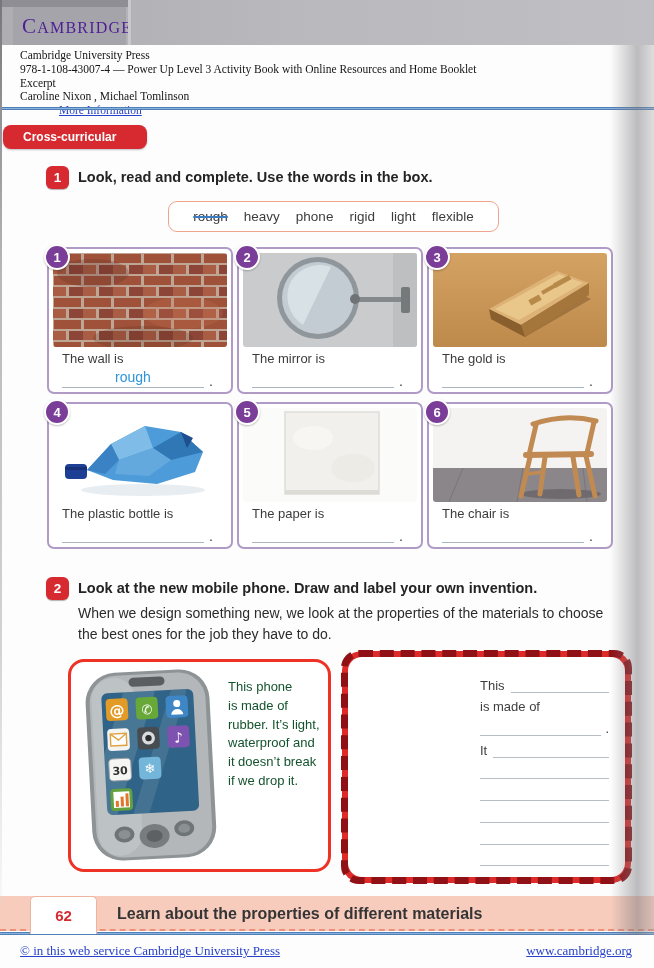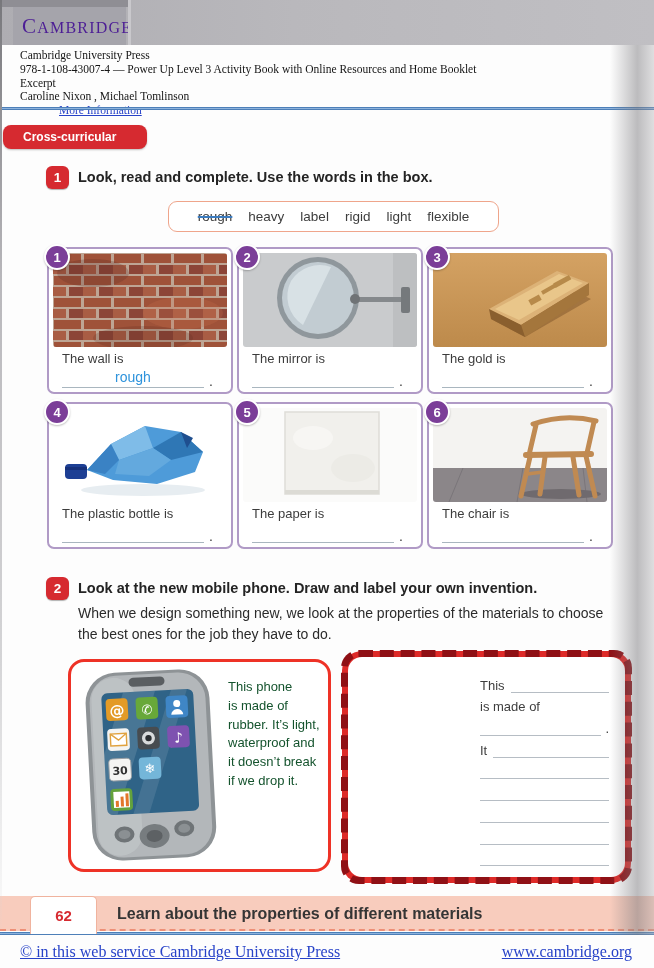--- a/index.html
+++ b/index.html
@@ -79,21 +79,21 @@
   .draw-row .dot { margin-left:4px; }
 
   .footer-band { position:absolute; left:0; top:896px; width:654px; height:35px; background:#f8ccbd;
     border-bottom:2px dashed #ee8f77; }
   .page-num-box { position:absolute; left:30px; top:896px; width:67px; height:38px; background:#fff;
     border:1.5px solid #f0b39e; border-bottom:none; border-radius:5px 5px 0 0;
     display:flex; align-items:center; justify-content:center; color:#d62a30; font-weight:700; font-size:15px; z-index:2; }
   .footer-caption { position:absolute; left:117px; top:896px; height:35px; display:flex; align-items:center;
     font-weight:700; font-size:16px; color:#353535; }
 
-  .link { position:absolute; top:943px; font-family:"Liberation Serif",serif; font-size:16px;
+  .link { position:absolute; top:943px; font-family:"Liberation Serif",serif; font-size:13px;
     color:#2742c8; text-decoration:underline; cursor:pointer; }
   #link-left { left:20px; } #link-right { right:22px; }
 </style>
 </head>
 <body>
 
 <div class="header-band">
   <div class="header-band-topstrip"></div>
   <div class="logo-box">
     <span class="logo-text">CAMBRIDGE</span>
@@ -112,21 +112,21 @@
 <div class="hrule" id="rule-top"></div>
 
 <div class="badge">Cross-curricular</div>
 
 <div class="ex-num" id="ex1-num">1</div>
 <div class="ex-title" id="ex1-title">Look, read and complete. Use the words in the box.</div>
 
 <div class="word-box">
   <span class="struck">rough</span>
   <span>heavy</span>
-  <span>label</span>
+  <span>phone</span>
   <span>rigid</span>
   <span>light</span>
   <span>flexible</span>
 </div>
 
 <div class="card" style="left:47px;top:247px;">
   <div class="card-num">1</div>
   <div class="card-img">
     <svg width="174" height="94" viewBox="0 0 174 94">
       <defs>

